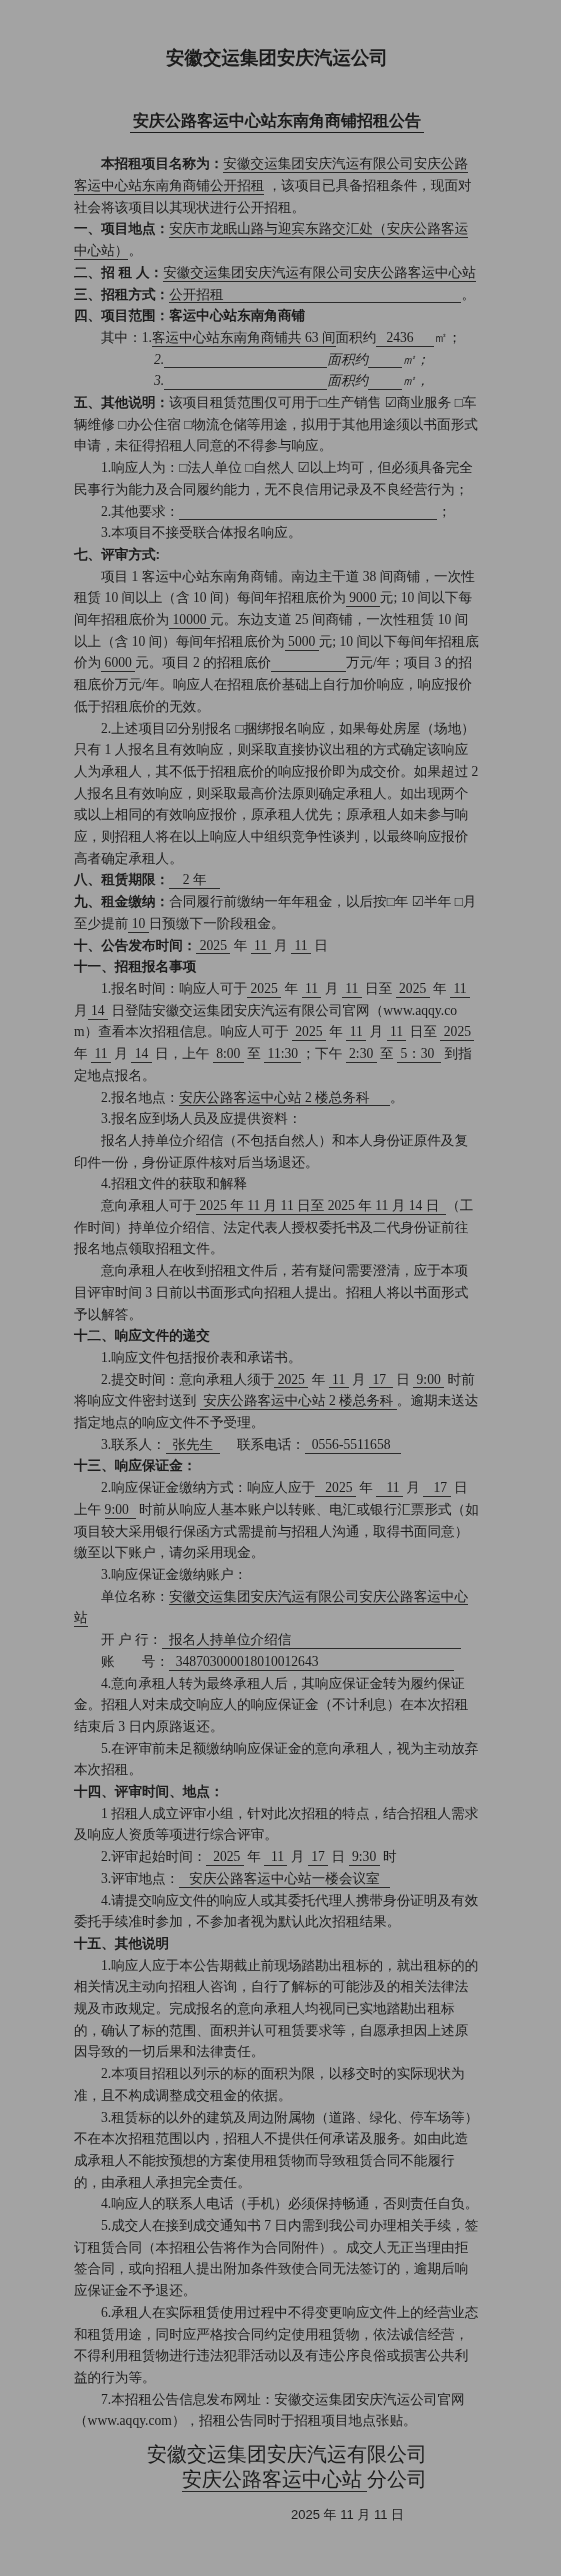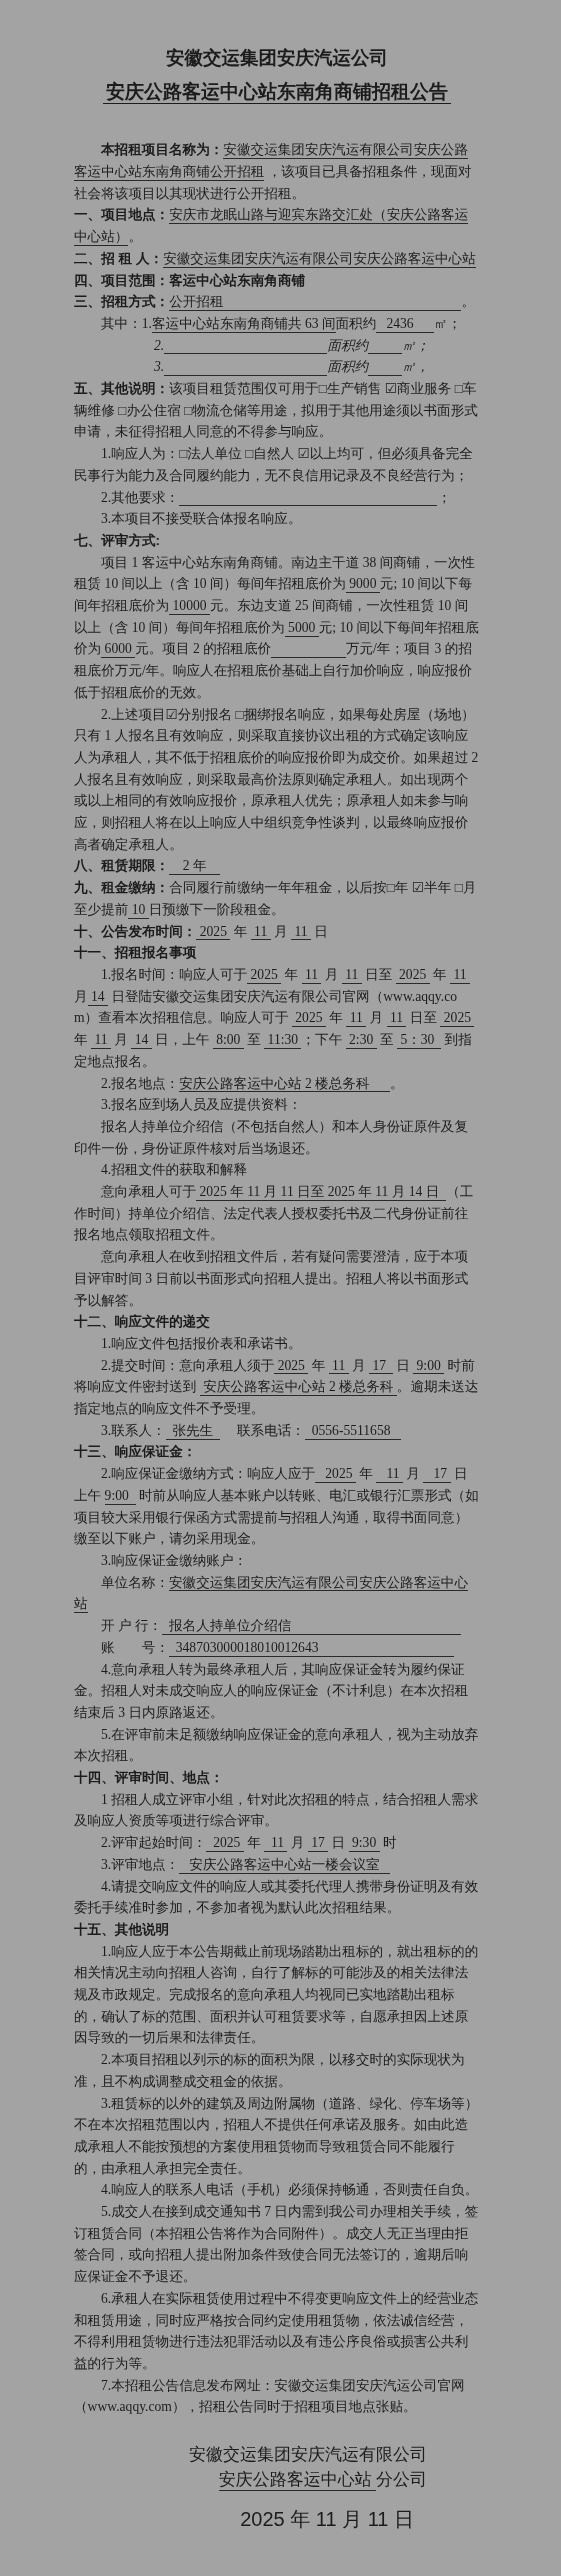--- a/index.html
+++ b/index.html
@@ -17,74 +17,75 @@
   .title1{
     text-align:center;
     font-size:18.5px;
     line-height:22.5px;
     font-weight:bold;
     font-family:"Liberation Sans","DejaVu Sans",sans-serif;
   }
   .title2-wrap{text-align:center;margin-top:11.2px;}
   .title2{
     display:inline-block;
-    font-size:19px;
+    font-size:16px;
     line-height:21px;
     font-weight:bold;
     font-family:"Liberation Sans","DejaVu Sans",sans-serif;
     border-bottom:1.6px solid #1c1c1c;
     padding:0 3.2px 1.6px 3.2px;
+    margin-top:29px;
   }
   .doc{
-    margin-top:35px;
+    margin-top:20px;
     font-size:13.6px;
     line-height:21.7px;
   }
   .para{white-space:pre-wrap;word-break:break-all;}
   .para.p{text-indent:27px;}
   .para.sub{padding-left:80px;font-style:italic;}
   .b{
     font-weight:bold;
     font-family:"Liberation Sans","DejaVu Sans",sans-serif;
   }
   .u{
     border-bottom:1.2px solid #2a2a2a;
     padding-bottom:0.8px;
   }
   .sig{
     position:absolute;
     top:2442px;
     right:135px;
     text-align:right;
-    font-size:17px;
+    font-size:20px;
     line-height:25px;
   }
   .date{
     position:absolute;
     top:2506px;
-    right:148px;
-    font-size:20px;
+    right:158px;
+    font-size:13px;
     font-family:"Liberation Sans","DejaVu Sans",sans-serif;
   }
 </style>
 </head>
 <body>
 
 <div class="page">
   <div class="title1">安徽交运集团安庆汽运公司</div>
   <div class="title2-wrap">
     <span class="title2">安庆公路客运中心站东南角商铺招租公告</span>
   </div>
 
   <div class="doc" id="doc">
       <div class="para p"><span class="b">本招租项目名称为：</span><span class="u">安徽交运集团安庆汽运有限公司安庆公路客运中心站东南角商铺公开招租</span><span> ，该项目已具备招租条件，现面对社会将该项目以其现状进行公开招租。</span></div>
       <div class="para h"><span class="b">一、项目地点：</span><span class="u">安庆市龙眠山路与迎宾东路交汇处（安庆公路客运中心站）</span><span>。</span></div>
       <div class="para h"><span class="b">二、招 租 人：</span><span class="u">安徽交运集团安庆汽运有限公司安庆公路客运中心站</span></div>
+      <div class="para h"><span class="b">三、招租方式：</span><span class="u">公开招租                                                                      </span><span>。</span></div>
       <div class="para h"><span class="b">四、项目范围：</span><span class="b">客运中心站东南角商铺</span></div>
-      <div class="para h"><span class="b">三、招租方式：</span><span class="u">公开招租                                                                      </span><span>。</span></div>
       <div class="para p"><span>其中：1.</span><span class="u">客运中心站东南角商铺共 63 间</span><span>面积约</span><span class="u">   2436      </span><span>㎡；</span></div>
       <div class="para sub"><span>2.</span><span class="u">                                                </span><span>面积约</span><span class="u">          </span><span>㎡；</span></div>
       <div class="para sub"><span>3.</span><span class="u">                                                </span><span>面积约</span><span class="u">          </span><span>㎡，</span></div>
       <div class="para h"><span class="b">五、其他说明：</span><span>该项目租赁范围仅可用于□生产销售 ☑商业服务 □车辆维修 □办公住宿 □物流仓储等用途，拟用于其他用途须以书面形式申请，未征得招租人同意的不得参与响应。</span></div>
       <div class="para p"><span>1.响应人为：□法人单位 □自然人 ☑以上均可，但必须具备完全民事行为能力及合同履约能力，无不良信用记录及不良经营行为；</span></div>
       <div class="para p"><span>2.其他要求：</span><span class="u">                                                                            </span><span>；</span></div>
       <div class="para p"><span>3.本项目不接受联合体报名响应。</span></div>
       <div class="para h"><span class="b">七、评审方式:</span></div>
       <div class="para p"><span>项目 1 客运中心站东南角商铺。南边主干道 38 间商铺，一次性租赁 10 间以上（含 10 间）每间年招租底价为</span><span class="u"> 9000 </span><span>元; 10 间以下每间年招租底价为</span><span class="u"> 10000 </span><span>元。东边支道 25 间商铺，一次性租赁 10 间以上（含 10 间）每间年招租底价为</span><span class="u"> 5000 </span><span>元; 10 间以下每间年招租底价为</span><span class="u"> 6000 </span><span>元。项目 2 的招租底价</span><span class="u">                      </span><span>万元/年；项目 3 的招租底价万元/年。响应人在招租底价基础上自行加价响应，响应报价低于招租底价的无效。</span></div>
       <div class="para p"><span>2.上述项目☑分别报名 □捆绑报名响应，如果每处房屋（场地）只有 1 人报名且有效响应，则采取直接协议出租的方式确定该响应人为承租人，其不低于招租底价的响应报价即为成交价。如果超过 2 人报名且有效响应，则采取最高价法原则确定承租人。如出现两个或以上相同的有效响应报价，原承租人优先；原承租人如未参与响应，则招租人将在以上响应人中组织竞争性谈判，以最终响应报价高者确定承租人。</span></div>

